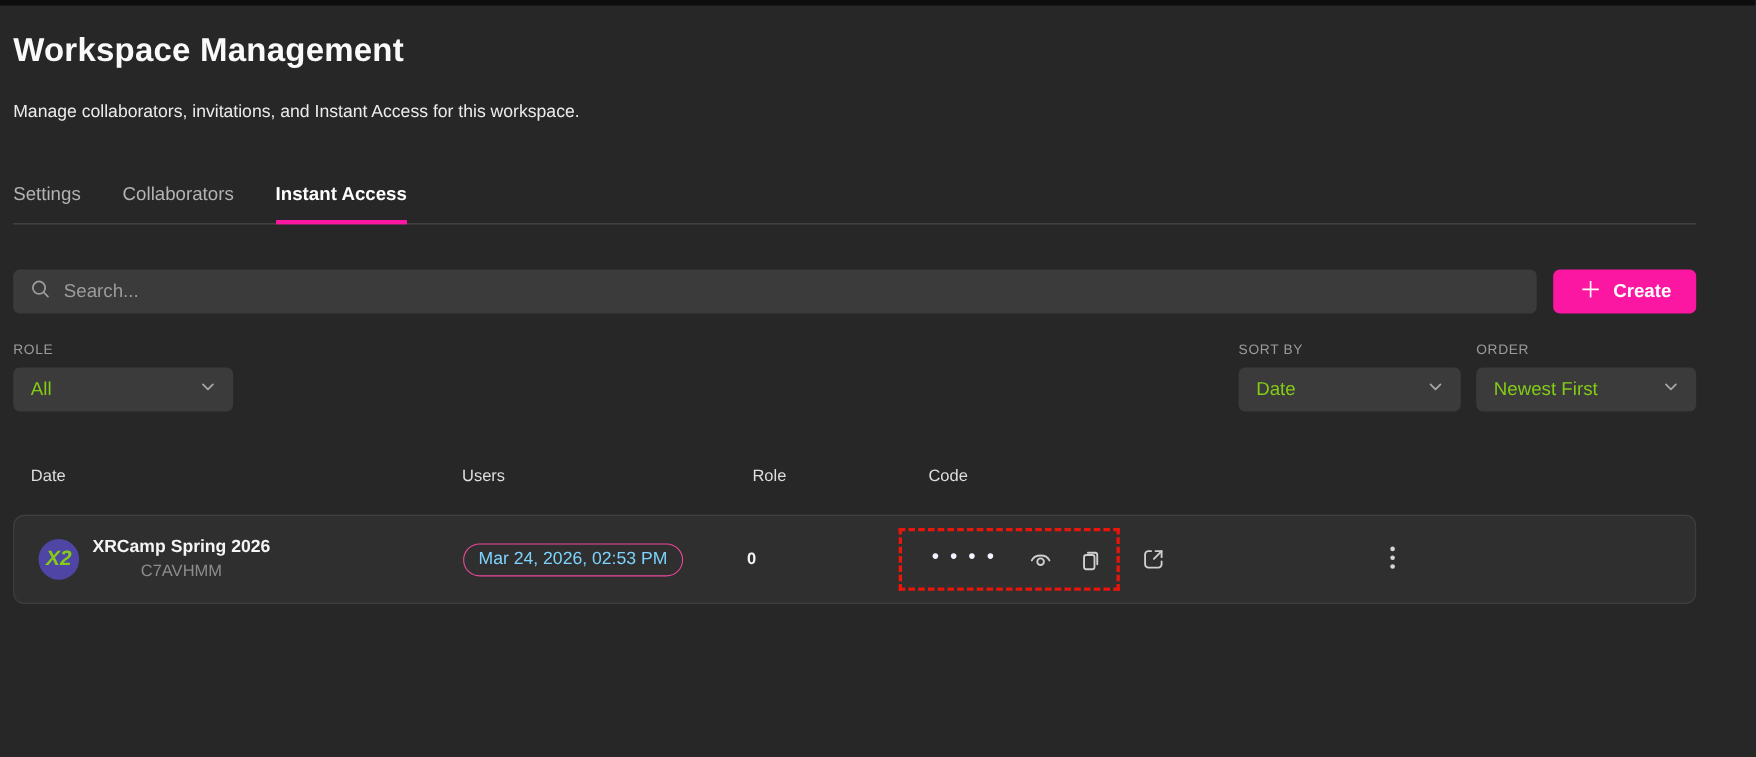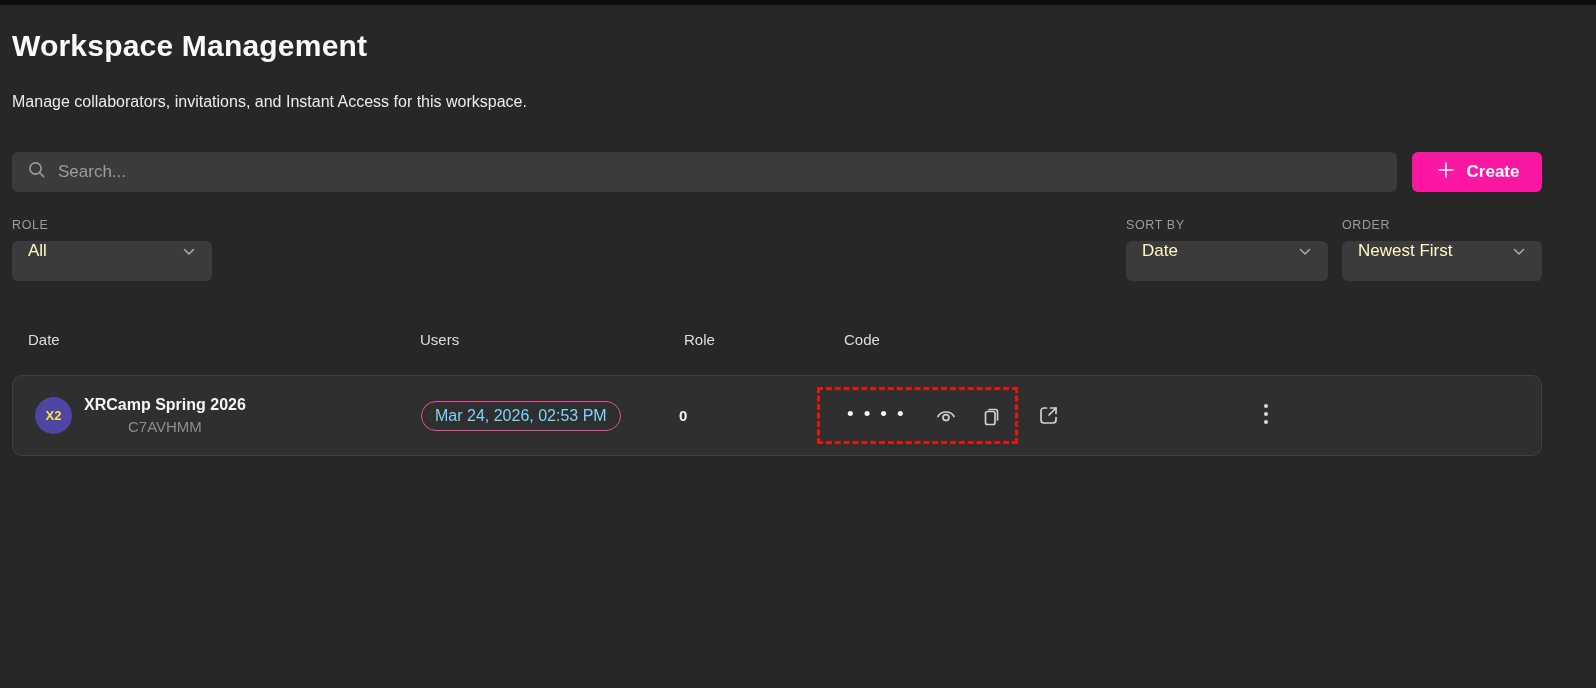--- a/index.html
+++ b/index.html
@@ -104,25 +104,25 @@
     font-size: 12.5px;
     color: #9b9b9b;
     letter-spacing: 0.6px;
     margin-bottom: 9px;
   }
   .select {
     height: 40px;
     background: #3b3b3b;
     border-radius: 6px;
     display: flex;
-    align-items: flex-start;
+    align-items: center;
     justify-content: space-between;
     padding: 0 12px 0 16px;
     font-size: 17px;
-    color: #fef9c3;
+    color: #84cc16;
     cursor: pointer;
   }
   .select.w-role { width: 200px; }
   .select.w-sort { width: 202px; }
   .select.w-order { width: 200px; }
 
   
   .table-grid {
     display: grid;
     grid-template-columns: 392px 264px 160px 217px 1fr 56px;
@@ -140,25 +140,26 @@
     height: 81px;
     background: #2f2f2f;
     border: 1px solid #404040;
     border-radius: 10px;
   }
   .name-cell { display: flex; align-items: center; gap: 12px; padding-left: 6px; }
   .avatar {
     width: 37px; height: 37px;
     border-radius: 50%;
     background: #4e45a4;
-    color: #fde047;
-    font-size: 13px;
+    color: #84cc16;
+    font-size: 19px;
     font-weight: bold;
     display: flex; align-items: center; justify-content: center;
     flex-shrink: 0;
+    font-style: italic;
   }
   .name-stack { display: flex; flex-direction: column; gap: 4px; text-align: center; }
   .row-name { font-size: 16px; font-weight: bold; color: #f5f5f5; }
   .row-code-id { font-size: 15px; color: #8d8d8d; }
 
   .date-pill {
     display: inline-block;
     border: 1px solid #ec4899;
     border-radius: 999px;
     padding: 5px 13px;
@@ -213,20 +214,25 @@
 </head>
 <body>
 
 <div class="top-strip"></div>
 
 <div class="container">
 
   <h1 class="page-title">Workspace Management</h1>
   <div class="page-subtitle">Manage collaborators, invitations, and Instant Access for this workspace.</div>
 
+  <div class="tabs">
+    <div class="tab">Settings</div>
+    <div class="tab">Collaborators</div>
+    <div class="tab active">Instant Access</div>
+  </div>
 
   <div class="toolbar">
     <div class="search-box">
       <span>
         <svg width="22" height="22" viewBox="0 0 22 22" fill="none">
           <circle cx="9.5" cy="9.5" r="5.6" stroke="#9c9c9c" stroke-width="1.6"></circle>
           <line x1="13.8" y1="13.8" x2="17.6" y2="17.6" stroke="#9c9c9c" stroke-width="1.6" stroke-linecap="round"></line>
         </svg>
       </span>
       <input type="text" placeholder="Search..." style="">

